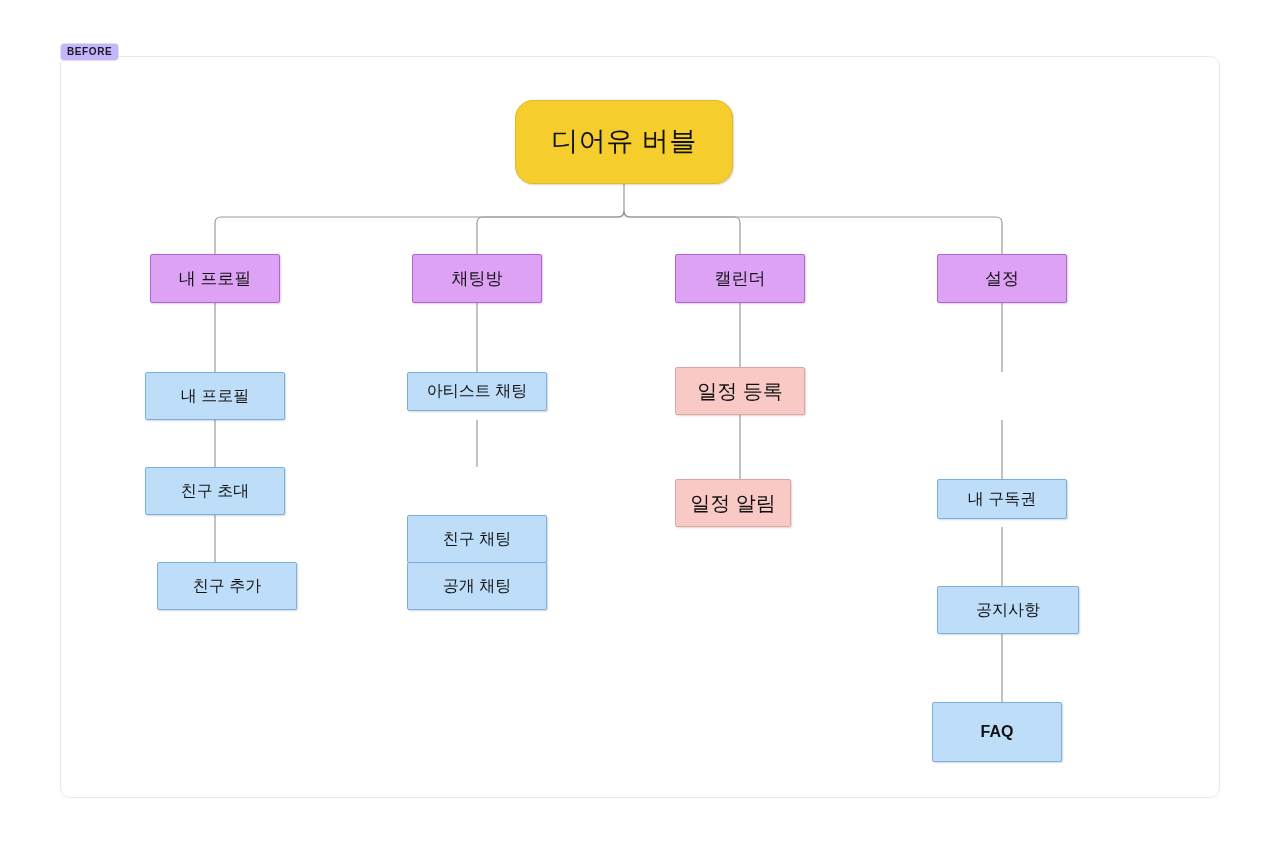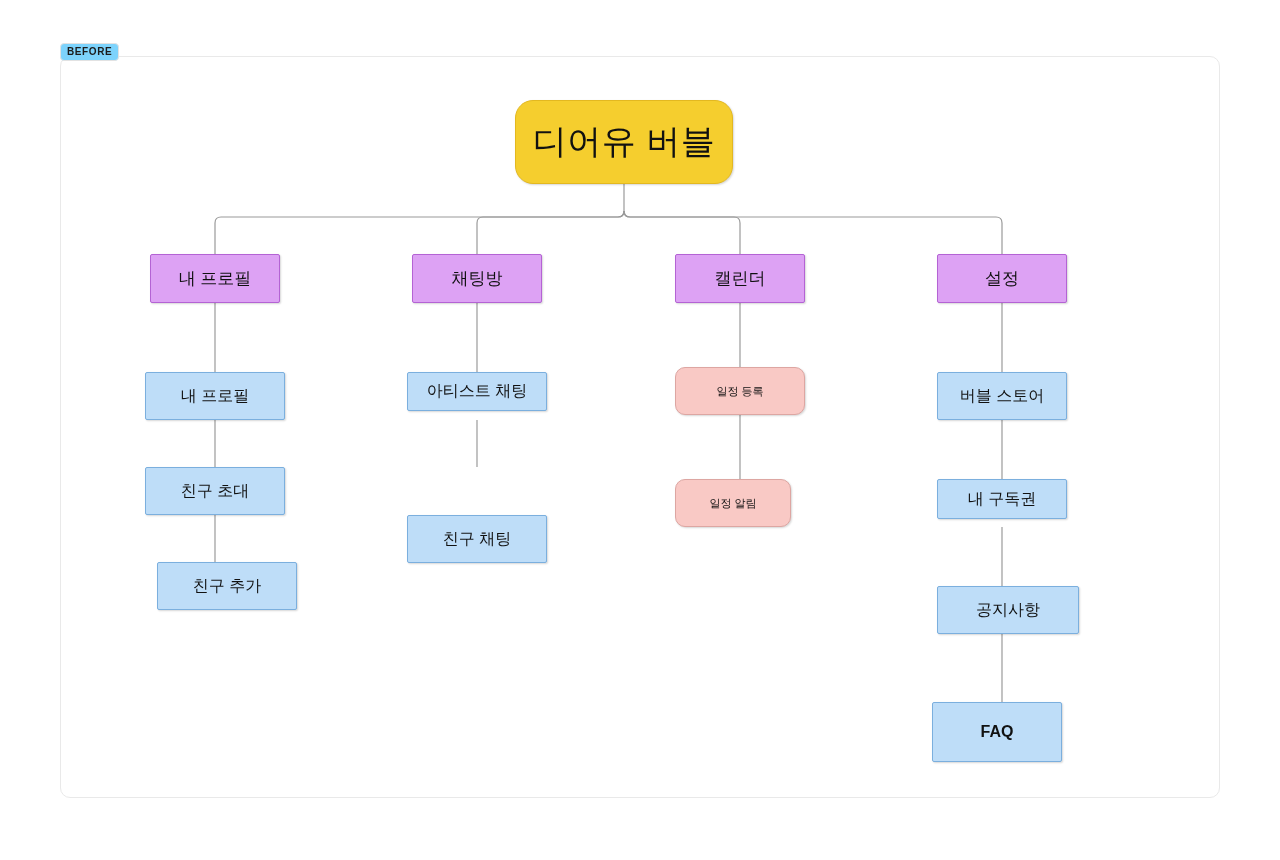--- a/index.html
+++ b/index.html
@@ -18,21 +18,21 @@
     width: 1280px;
     height: 860px;
     background: #ffffff;
   }
 
   
   .badge {
     position: absolute;
     left: 60px;
     top: 43px;
-    background: #7dd3fc;
+    background: #c4b5fd;
     border: 1px solid #e2e2e2;
     border-radius: 4px;
     padding: 2px 6px 3px 6px;
     font-size: 10px;
     font-weight: bold;
     letter-spacing: 0.6px;
     color: #1c1c1c;
     line-height: 11px;
     font-family: "Liberation Sans", "DejaVu Sans", sans-serif;
     z-index: 5;
@@ -74,43 +74,43 @@
     color: #111111;
     line-height: 1.15;
     white-space: nowrap;
     box-shadow: 1px 1px 2px rgba(0,0,0,0.16);
   }
 
   .node.root {
     background: #F5CE2E;
     border: 1px solid #E3B820;
     border-radius: 18px;
-    font-size: 34px;
+    font-size: 27px;
     letter-spacing: 0.5px;
   }
 
   .node.lvl2 {
     background: #DDA2F4;
     border: 1px solid #B463D4;
     border-radius: 2px;
     font-size: 17px;
   }
 
   .node.blue {
     background: #BEDDF8;
     border: 1px solid #7BAFDE;
     border-radius: 2px;
     font-size: 16px;
   }
 
   .node.pink {
     background: #F9C9C5;
     border: 1px solid #DDA6A2;
-    border-radius: 10px;
-    font-size: 11px;
+    border-radius: 2px;
+    font-size: 20px;
   }
 </style>
 </head>
 <body>
 
 <div id="root-frame">
 
   <div class="badge">BEFORE</div>
 
   <div class="canvas"></div>
@@ -156,26 +156,26 @@
   <div class="node blue" style="left:145px; top:372px; width:140px; height:48px;">내 프로필</div>
 
   <div class="node blue" style="left:145px; top:467px; width:140px; height:48px;">친구 초대</div>
 
   <div class="node blue" style="left:145px; top:562px; width:140px; height:48px;margin-left:12px;">친구 추가</div>
 
   <div class="node blue" style="left:407px; top:372px; width:140px; height:39px;">아티스트 채팅</div>
 
   <div class="node blue" style="left:407px; top:467px; width:140px; height:48px;margin-top:48px;">친구 채팅</div>
 
+  <div class="node blue" style="left:407px; top:562px; width:140px; height:48px;">공개 채팅</div>
 
   <div class="node pink" style="left:675px; top:367px; width:130px; height:48px;">일정 등록</div>
 
   <div class="node pink" style="left:675px; top:479px; width:116px; height:48px;">일정 알림</div>
 
-  <div class="node blue" style="left:937px; top:372px; width:130px; height:48px;">버블 스토어</div>
 
   <div class="node blue" style="left:937px; top:479px; width:130px; height:40px;">내 구독권</div>
 
   <div class="node blue" style="left:937px; top:586px; width:142px; height:48px;">공지사항</div>
 
   <div class="node blue" style="left:932px; top:702px; width:130px; height:60px;font-weight:bold;">FAQ</div>
 
 </div>
 
 </body></html>

